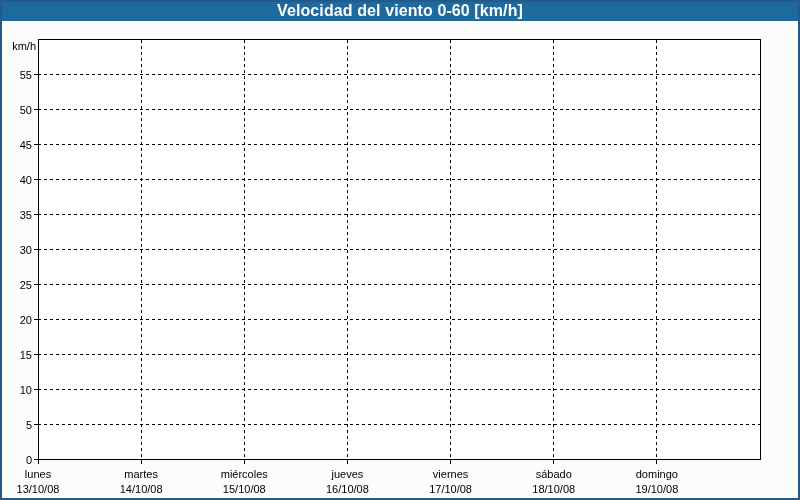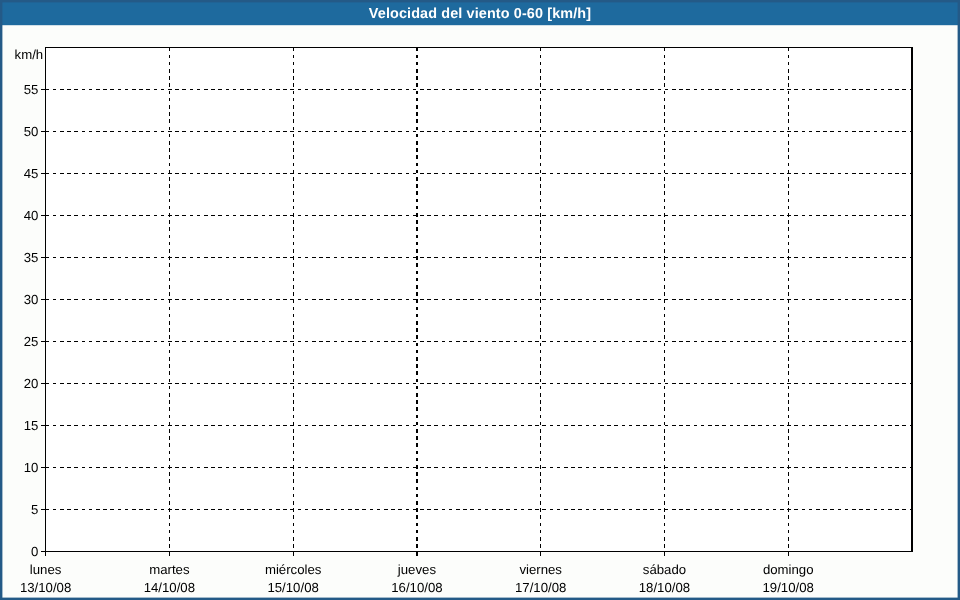--- a/index.html
+++ b/index.html
@@ -18,21 +18,21 @@
   .titlebar {
     position: absolute;
     top: 0; left: 0;
     width: 100%;
     height: 21px;
     display: flex;
     align-items: center;
     justify-content: center;
   }
   .titlebar .title {
-    font-size: 12px;
+    font-size: 16px;
     font-weight: bold;
     letter-spacing: 0.1px;
   }
   .chart {
     position: absolute;
     top: 0; left: 0;
     width: 800px;
     height: 500px;
   }
   .chart text.lbl {

